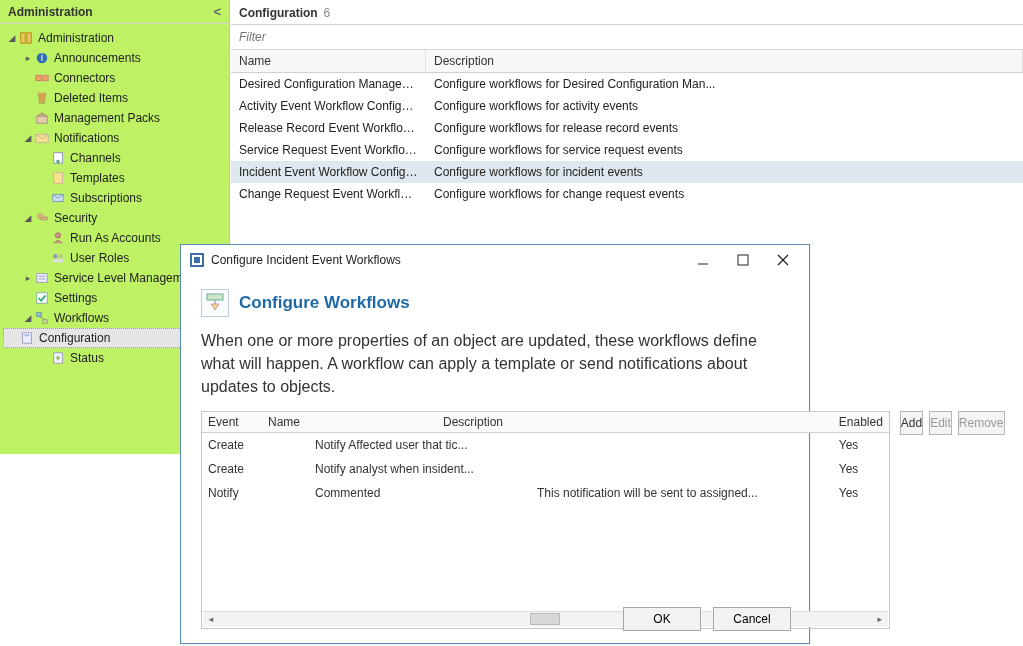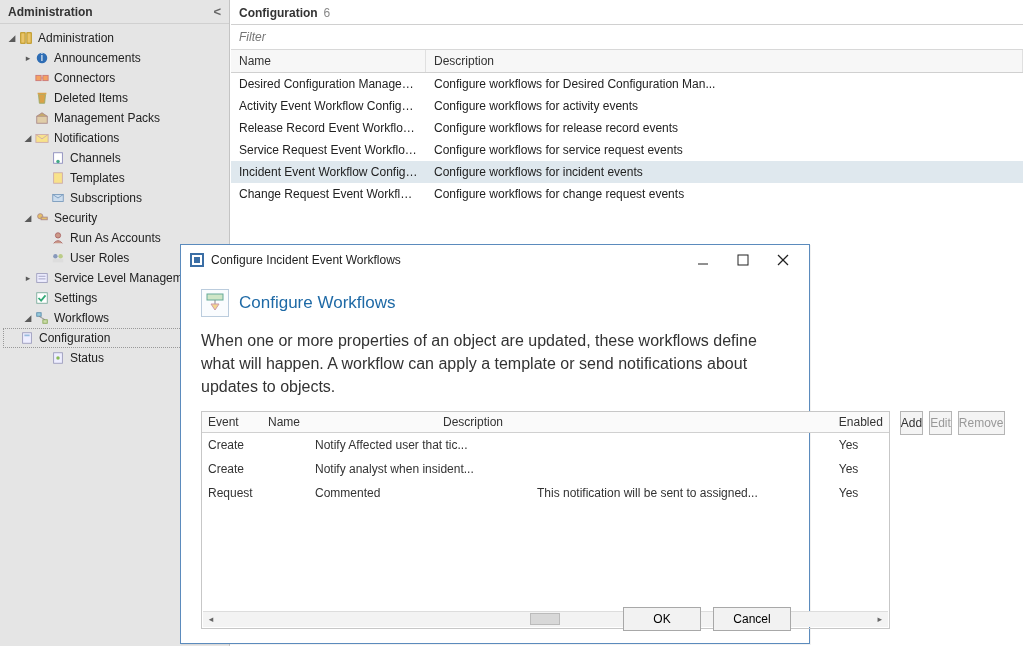--- a/index.html
+++ b/index.html
@@ -1,18 +1,18 @@
 <!DOCTYPE html>
 <html><head>
 <meta charset="utf-8">
 <style>
 * { box-sizing: border-box; margin: 0; padding: 0; font-family: "Segoe UI", Tahoma, sans-serif; font-size: 12px; }
 body { width: 1023px; height: 646px; background: #fff; position: relative; overflow: hidden; }
 
-.left-panel { position: absolute; left: 0; top: 0; width: 230px; height: 646px; border-right: 1px solid #c4c4c4; background: #e5e5e5; }
+.left-panel { position: absolute; left: 0; top: 0; width: 230px; height: 454px; border-right: 1px solid #c4c4c4; background: #bef264; }
 .left-header { display: flex; align-items: center; justify-content: space-between; padding: 4px 8px; border-bottom: 1px solid #d0d0d0; font-weight: 600; font-size: 14px; color: #333; }
 .left-header .collapse { color: #666; cursor: pointer; font-size: 13px; }
 .tree { padding: 4px 0; }
 .tree-item { display: flex; align-items: center; padding: 2px 4px 2px 6px; white-space: nowrap; overflow: hidden; color: #222; }
 .tree-item .arrow { width: 12px; text-align: center; font-size: 9px; color: #5a5a5a; }
 .tree-item .icon { width: 16px; height: 16px; display: inline-flex; align-items: center; justify-content: center; margin-right: 4px; }
 .tree-item.selected { background: #e5e5e5; border: 1px dotted #999; margin: 0 3px; padding: 1px 3px 1px 3px; }
 .indent-0 { padding-left: 6px; }
 .indent-1 { padding-left: 22px; }
 .indent-2 { padding-left: 38px; }
@@ -38,21 +38,21 @@
 .titlebar { display: flex; align-items: center; justify-content: space-between; padding: 4px 6px 4px 8px; }
 .titlebar .left { display: flex; align-items: center; gap: 6px; }
 .titlebar .tb-icon { width: 16px; height: 16px; }
 .titlebar .title { font-size: 12px; color: #222; }
 .titlebar .ctrls { display: flex; }
 .tbtn { width: 40px; height: 22px; display: flex; align-items: center; justify-content: center; }
 .tbtn svg { pointer-events: none; }
 .dialog-body { padding: 8px 20px 8px 20px; }
 .dlg-heading { display: flex; align-items: center; gap: 10px; margin: 6px 0 12px 0; }
 .dlg-heading .dlg-icon { width: 28px; height: 28px; border: 1px solid #bcd; display: flex; align-items: center; justify-content: center; background: #fafcfe; }
-.dlg-heading h2 { font-size: 17px; color: #1f6aa6; font-weight: 400; }
+.dlg-heading h2 { font-size: 17px; color: #1f6aa6; font-weight: 700; }
 .dlg-desc { color: #333; font-size: 16px; line-height: 1.45; margin-bottom: 12px; }
 
 .wf-area { display: flex; gap: 10px; }
 .wf-list { flex: 1; border: 1px solid #c7c7c7; height: 218px; position: relative; }
 .wf-list-head { display: flex; border-bottom: 1px solid #d0d0d0; background: #fafafa; }
 .wf-col { padding: 3px 6px; font-size: 12px; color: #333; }
 .wf-event { width: 60px; }
 .wf-name { width: 175px; }
 .wf-descc { flex: 1; }
 .wf-en { width: 56px; text-align: left; margin-left: 22px; }
@@ -373,21 +373,21 @@
           <div class="wf-col wf-descc"></div>
           <div class="wf-col wf-en">Yes</div>
         </div>
         <div class="wf-row">
           <div class="wf-col wf-event">Create</div>
           <div class="wf-col wf-name">Notify analyst when insident...</div>
           <div class="wf-col wf-descc"></div>
           <div class="wf-col wf-en">Yes</div>
         </div>
         <div class="wf-row">
-          <div class="wf-col wf-event">Request</div>
+          <div class="wf-col wf-event">Notify</div>
           <div class="wf-col wf-name">Commented</div>
           <div class="wf-col wf-descc">This notification will be sent to assigned...</div>
           <div class="wf-col wf-en">Yes</div>
         </div>
         <div class="wf-scroll">
           <div class="sbtn">◂</div>
           <div class="thumb"></div>
           <div class="sbtn">▸</div>
         </div>
       </div>

